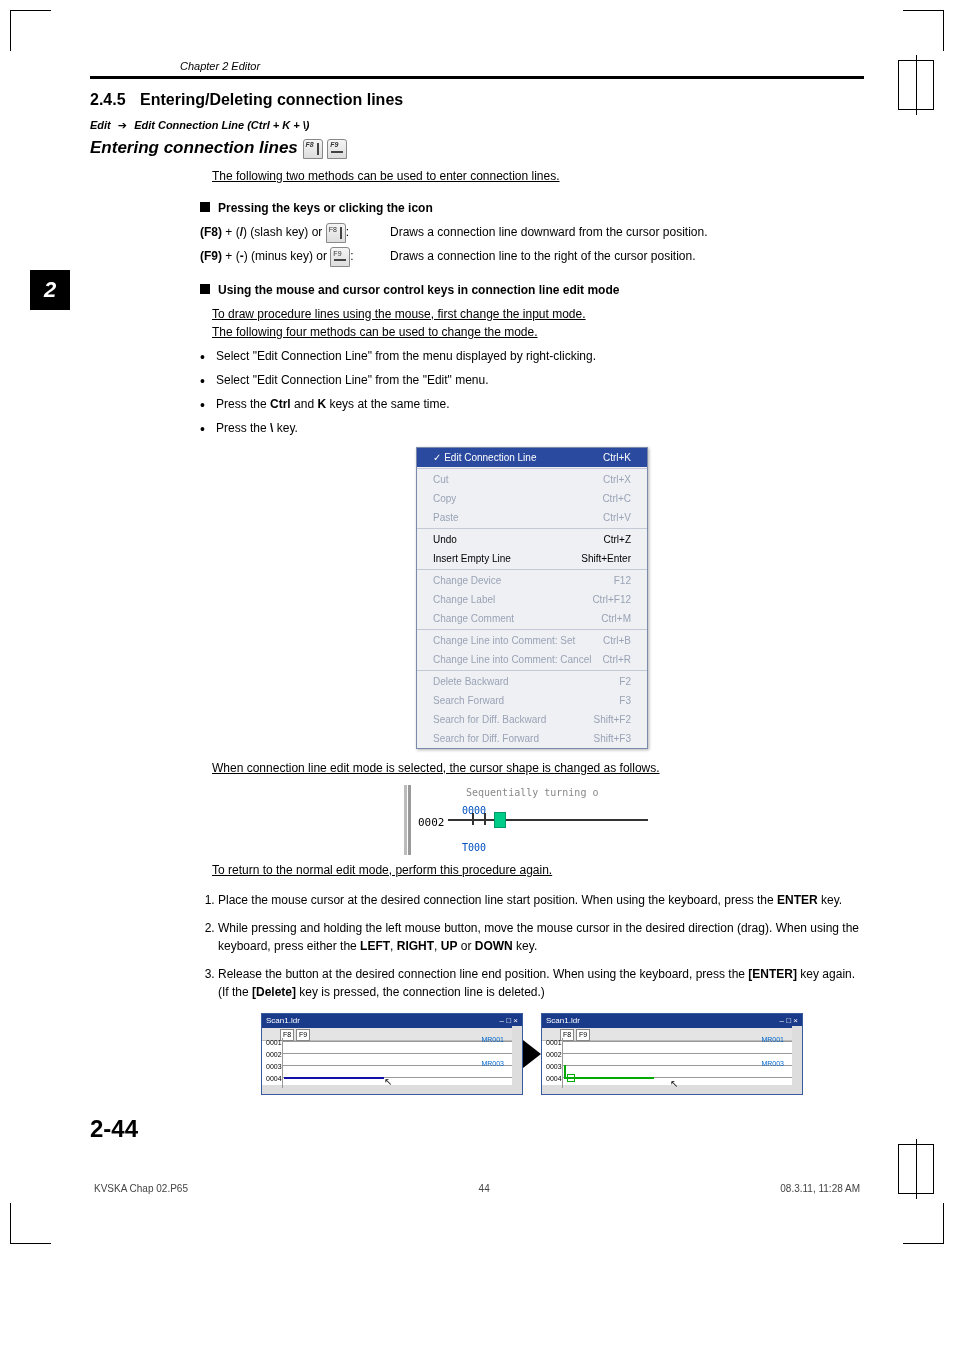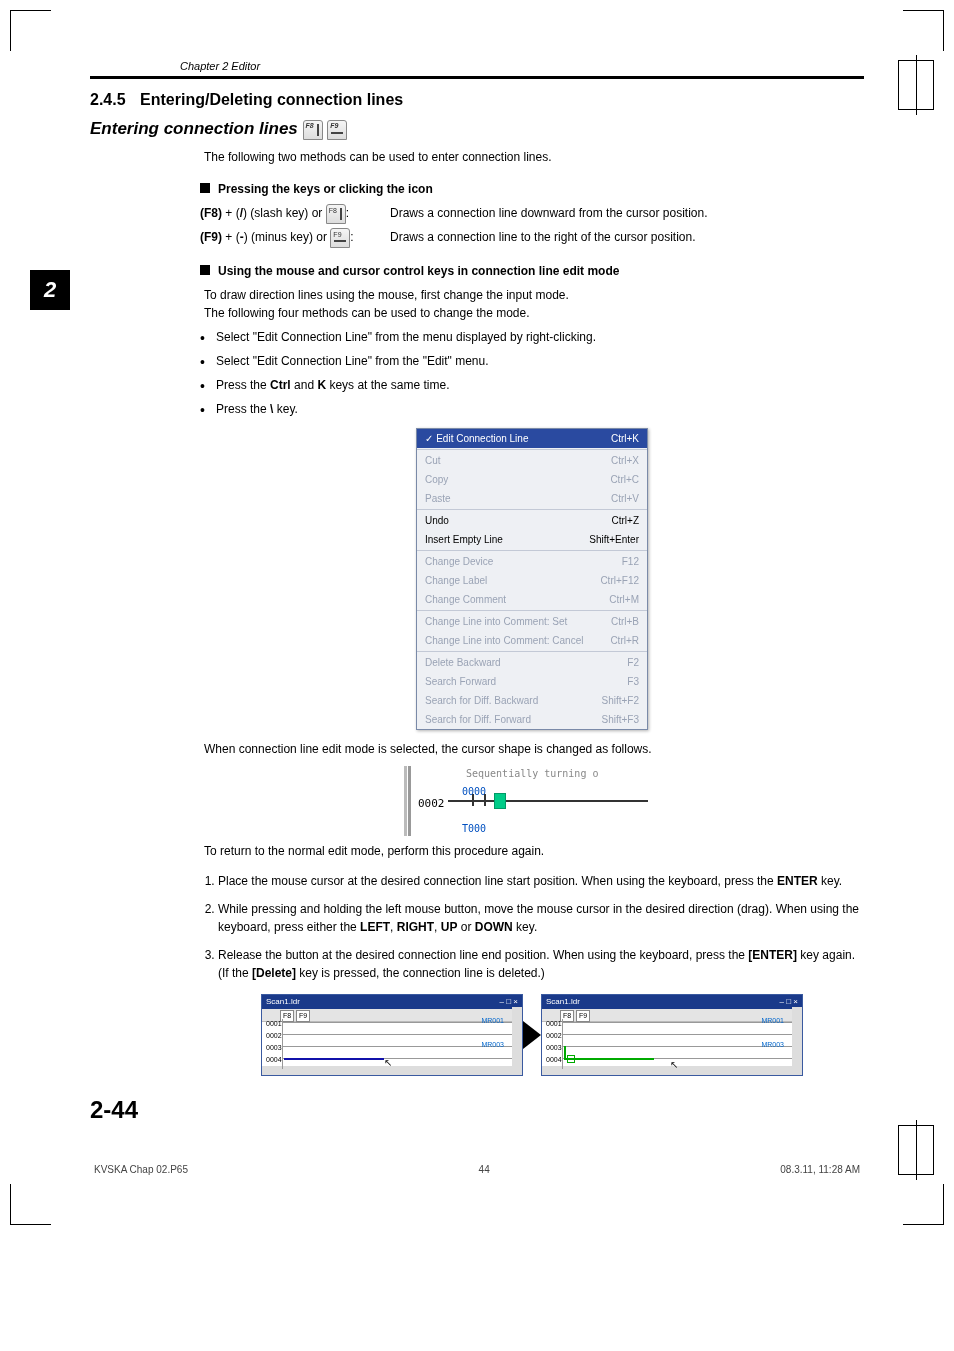--- a/index.html
+++ b/index.html
@@ -76,21 +76,21 @@
     font-style: italic;
     font-size: 22px;
     text-align: center;
     line-height: 40px;
   }
   .body-text {
     font-size: 12px;
     line-height: 1.5;
     margin-left: 110px;
   }
-  .body-text p { margin: 6px 4px; }
+  .body-text p { margin: 6px 12px; text-decoration: underline; }
   .sub-heading {
     font-weight: bold;
     font-size: 12px;
     margin-top: 14px;
     margin-bottom: 6px;
   }
   .sub-heading::before {
     content: "";
     display: inline-block;
     width: 10px; height: 10px;
@@ -107,21 +107,21 @@
   ul.bullets li::before { content:"•"; position:absolute; left:0; top:0; font-size:14px; }
 
   .menu-img {
     width: 230px;
     margin: 10px auto;
     font-size: 10px;
     border: 1px solid #7a8aa8;
     background: #eef0f4;
     box-shadow: 1px 1px 3px rgba(0,0,0,0.3);
   }
-  .menu-img .mrow { display:flex; justify-content:space-between; padding:2px 8px; }
+  .menu-img .mrow { display:flex; justify-content:space-between; padding:2px 16px; }
   .menu-img .mrow.hl { background:#2a4aa0; color:#fff; }
   .menu-img .mrow.dis { color:#9aa3b5; }
   .menu-img .sep { border-top:1px solid #c3c9d6; margin:1px 0;}
   .menu-img .ck::before { content:"✓ "; }
 
   .ladder-img {
     width: 260px;
     margin: 8px auto 4px auto;
     border: 0;
     position: relative;
@@ -221,20 +221,25 @@
   <div class="chapter-header">Chapter 2  Editor</div>
   <hr class="hr-thick">
 
   <div class="side-tab">2</div>
 
   <div class="section-title">
     <span class="num">2.4.5</span>
     <span class="txt">Entering/Deleting connection lines</span>
   </div>
 
+  <div class="breadcrumb">
+    <b>Edit</b>
+    <span class="arrow">➔</span>
+    <b>Edit Connection Line (Ctrl + K + \)</b>
+  </div>
 
   <div class="entering-line">
     <span>Entering connection lines</span>
     <span class="key-icon f8"></span>
     <span class="key-icon f9"></span>
   </div>
 
   <div class="body-text">
     <p>The following two methods can be used to enter connection lines.</p>
 
@@ -249,21 +254,21 @@
       </div>
       <div class="row">
         <div class="k">
           <b>(F9)</b><span> + (</span><b>-</b><span>) (minus key) or </span><span class="key-icon f9"></span>:
         </div>
         <div class="d">Draws a connection line to the right of the cursor position.</div>
       </div>
     </div>
 
     <div class="sub-heading">Using the mouse and cursor control keys in connection line edit mode</div>
-    <p style="margin-bottom:0">To draw direction lines using the mouse, first change the input mode.</p>
+    <p style="margin-bottom:0">To draw procedure lines using the mouse, first change the input mode.</p>
     <p style="margin-top:0">The following four methods can be used to change the mode.</p>
 
     <ul class="bullets">
       <li>Select "Edit Connection Line" from the menu displayed by right-clicking.</li>
       <li>Select "Edit Connection Line" from the "Edit" menu.</li>
       <li>
         <span>Press the </span><b>Ctrl</b><span> and </span><b>K</b><span> keys at the same time.</span>
       </li>
       <li>
         <span>Press the </span><b>\</b><span> key.</span>

